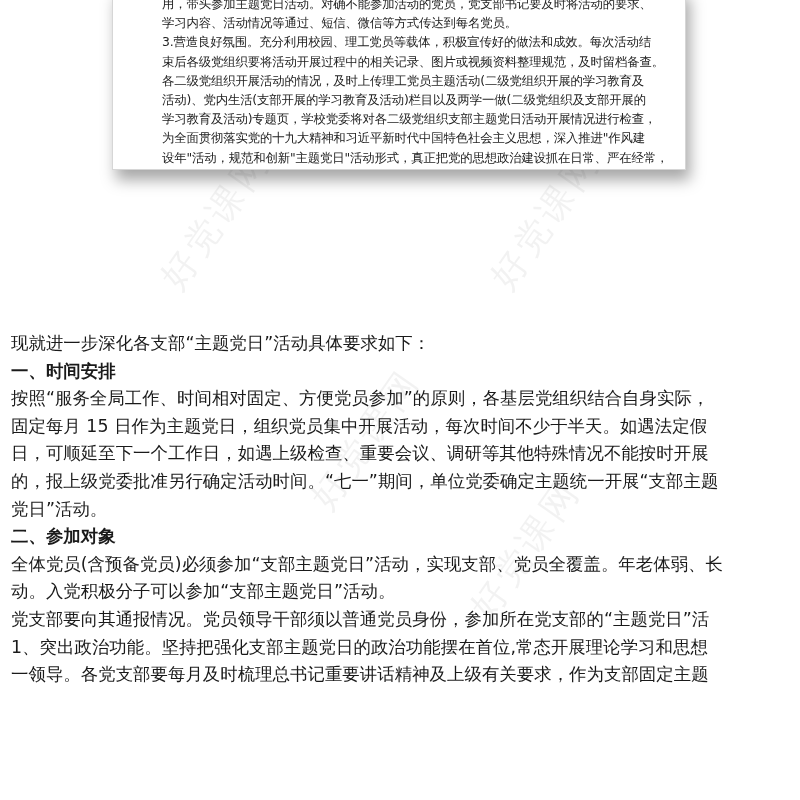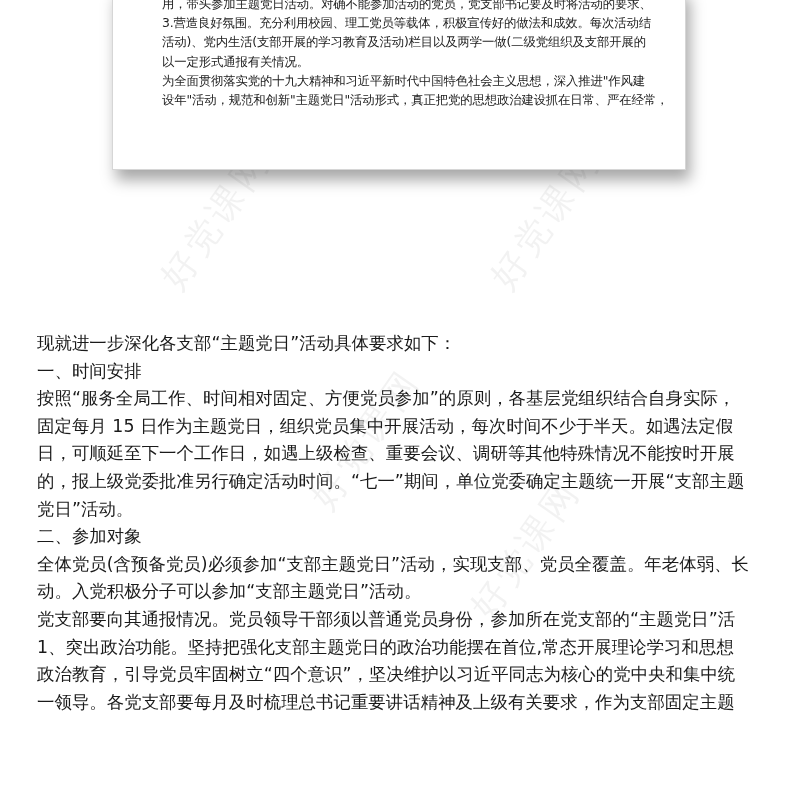--- a/index.html
+++ b/index.html
@@ -38,33 +38,33 @@
       margin: 0;
       font-size: 12.4px;
       line-height: 19.2px;
       letter-spacing: -0.15px;
       white-space: nowrap;
       color: #222;
     }
     
     .main {
       position: absolute;
-      left: 37px;
+      left: 11px;
       top: 330px;
       width: 760px;
     }
     .main .line {
       font-size: 17.4px;
       line-height: 27.6px;
       white-space: nowrap;
       letter-spacing: 0.05px;
       color: #1a1a1a;
     }
     .main .heading {
-      font-weight: normal;
+      font-weight: bold;
     }
     
     .wm {
       position: absolute;
       font-size: 36px;
       color: rgba(0,0,0,0.05);
       transform: rotate(-55deg);
       transform-origin: left bottom;
       white-space: nowrap;
       pointer-events: none;
@@ -76,23 +76,26 @@
 <body>
 
 <div class="wm" style="left:190px; top:250px;">好党课网</div>
 <div class="wm" style="left:520px; top:250px;">好党课网</div>
 <div class="wm" style="left:340px; top:470px;">好党课网</div>
 <div class="wm" style="left:500px; top:580px;">好党课网</div>
 
 <div class="doc-card">
   <div class="inner">
     <p style="margin-top:5px;">用，带头参加主题党日活动。对确不能参加活动的党员，党支部书记要及时将活动的要求、</p>
+    <p>学习内容、活动情况等通过、短信、微信等方式传达到每名党员。</p>
     <p>3.营造良好氛围。充分利用校园、理工党员等载体，积极宣传好的做法和成效。每次活动结</p>
+    <p>束后各级党组织要将活动开展过程中的相关记录、图片或视频资料整理规范，及时留档备查。</p>
+    <p>各二级党组织开展活动的情况，及时上传理工党员主题活动(二级党组织开展的学习教育及</p>
     <p>活动)、党内生活(支部开展的学习教育及活动)栏目以及两学一做(二级党组织及支部开展的</p>
-    <p>以一定形式通报有关情况。</p>
+    <p>学习教育及活动)专题页，学校党委将对各二级党组织支部主题党日活动开展情况进行检查，</p>
     <p>为全面贯彻落实党的十九大精神和习近平新时代中国特色社会主义思想，深入推进"作风建</p>
     <p>设年"活动，规范和创新"主题党日"活动形式，真正把党的思想政治建设抓在日常、严在经常，</p>
   </div>
 </div>
 
 <div class="main">
   <div class="line">现就进一步深化各支部“主题党日”活动具体要求如下：</div>
 
   <div>
     <div class="line heading">一、时间安排</div>
@@ -105,16 +108,15 @@
 
   <div>
     <div class="line heading">二、参加对象</div>
     <div class="line">全体党员(含预备党员)必须参加“支部主题党日”活动，实现支部、党员全覆盖。年老体弱、长</div>
     <div class="line">动。入党积极分子可以参加“支部主题党日”活动。</div>
     <div class="line">党支部要向其通报情况。党员领导干部须以普通党员身份，参加所在党支部的“主题党日”活</div>
   </div>
 
   <div>
     <div class="line">1、突出政治功能。坚持把强化支部主题党日的政治功能摆在首位,常态开展理论学习和思想</div>
-    <div class="line">政治教育，引导党员牢固树立“四个意识”，坚决维护以习近平同志为核心的党中央和集中统</div>
     <div class="line">一领导。各党支部要每月及时梳理总书记重要讲话精神及上级有关要求，作为支部固定主题</div>
   </div>
 </div>
 
 </body></html>

